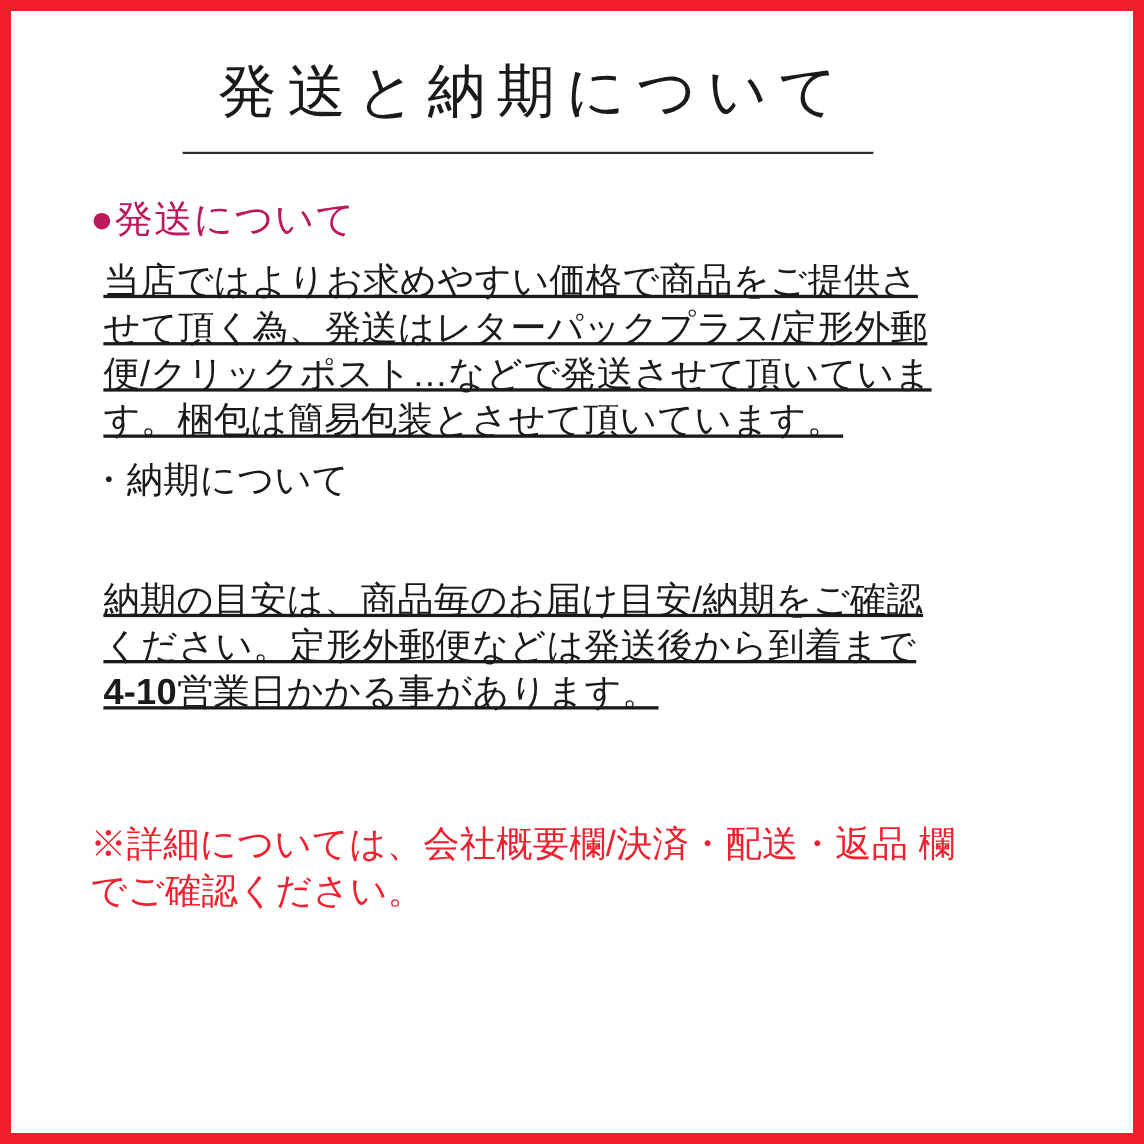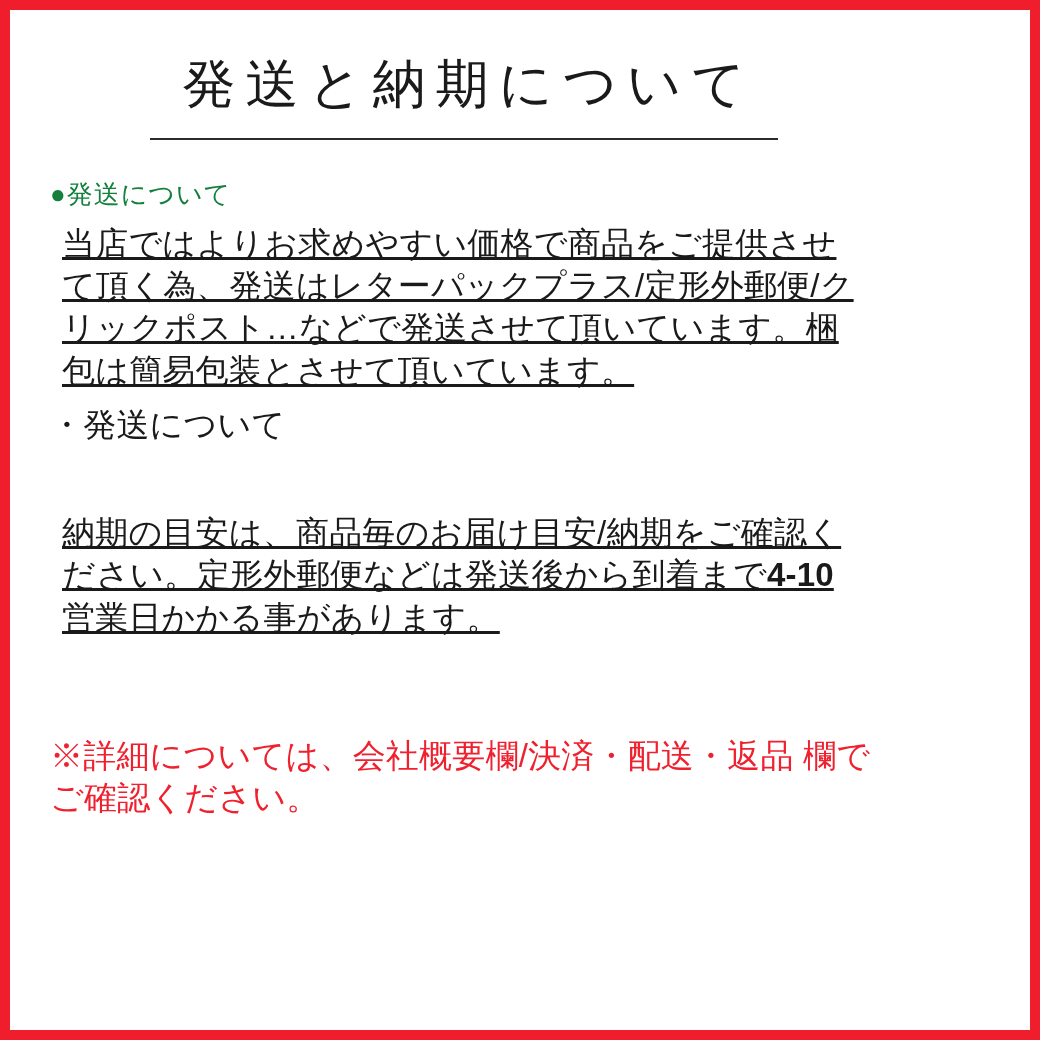--- a/index.html
+++ b/index.html
@@ -22,21 +22,21 @@
     background: #ffffff;
     overflow: hidden;
   }
   .inner {
     position: absolute;
     left: 0;
     top: 0;
     width: 940px;
     height: 1020px;
     box-sizing: border-box;
-    padding: 34px 72px 0 40px;
+    padding: 34px 72px 0 72px;
   }
   .title {
     text-align: center;
     font-size: 53px;
     letter-spacing: 10px;
     color: #1a1a1a;
     font-weight: 400;
     line-height: 1.2;
     margin: 8px 0 0 0;
     padding-left: 10px;
@@ -48,22 +48,22 @@
     margin: 22px auto 0 auto;
   }
   .body {
     margin-top: 38px;
     font-size: 33px;
     line-height: 1.28;
     color: #1a1a1a;
     letter-spacing: 0.5px;
   }
   .section-head {
-    font-size: 26px;
-    color: #15803d;
+    font-size: 35px;
+    color: #be185d;
     margin: 0 0 4px 0;
     letter-spacing: 1px;
   }
   .para {
     margin: 12px;
     letter-spacing: 0.2px;
     text-decoration: underline;
   }
   .bullet-line {
     margin: 0;
@@ -93,21 +93,21 @@
 <div class="page">
   <div class="inner">
 
     <h1 class="title">発送と納期について</h1>
     <div class="title-rule"></div>
 
     <div class="body">
 
       <p class="section-head">●発送について</p>
       <p class="para">当店ではよりお求めやすい価格で商品をご提供させて頂く為、発送はレターパックプラス/定形外郵便/クリックポスト…などで発送させて頂いています。梱包は簡易包装とさせて頂いています。</p>
-      <p class="bullet-line">・発送について</p>
+      <p class="bullet-line">・納期について</p>
 
       <div class="spacer-lg"></div>
 
       <p class="para"><span>納期の目安は、商品毎のお届け目安/納期をご確認ください。定形外郵便などは発送後から到着まで</span><span class="bold nowrap">4-10</span><span>営業日かかる事があります。</span></p>
 
       <div class="spacer-xl"></div>
 
       <p class="red-block">※詳細については、会社概要欄/決済・配送・返品 欄でご確認ください。</p>
 
     </div>

